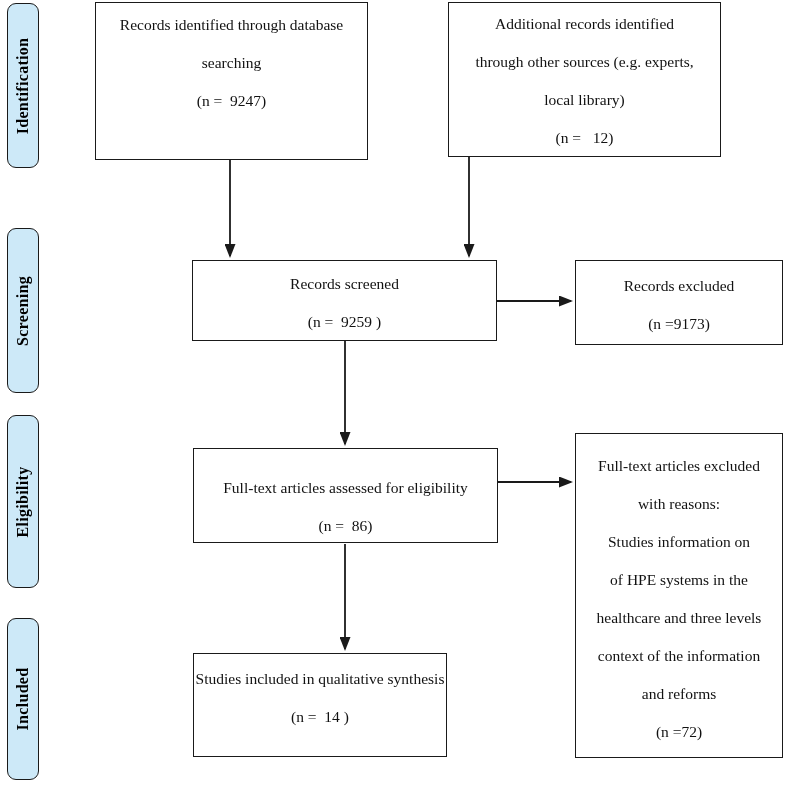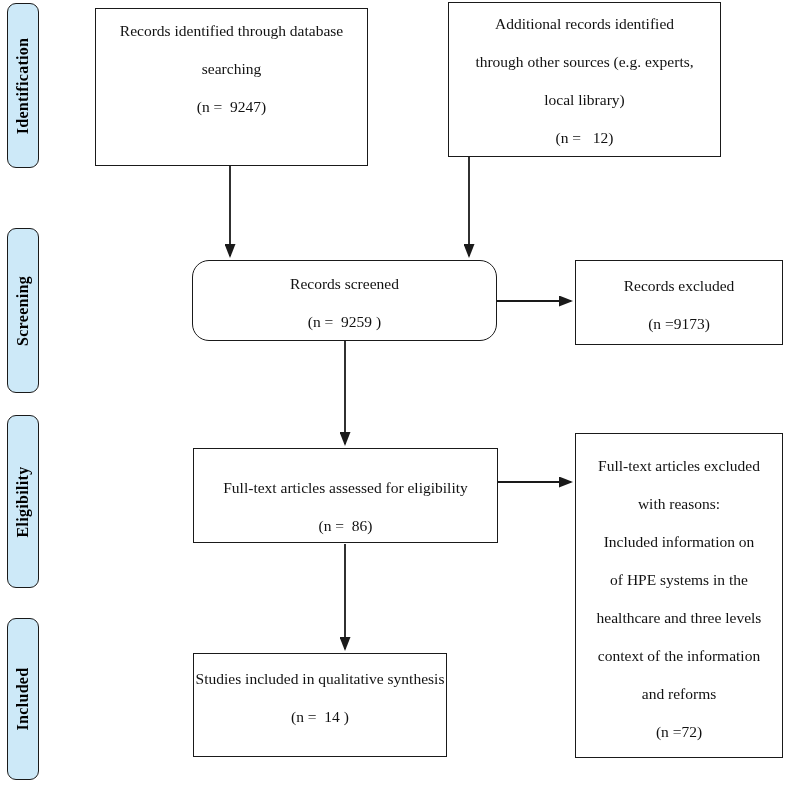--- a/index.html
+++ b/index.html
@@ -80,52 +80,52 @@
   <div class="stage" style="top:228px; height:165px;">
     <span class="stage-text">Screening</span>
   </div>
   <div class="stage" style="top:415px; height:173px;">
     <span class="stage-text">Eligibility</span>
   </div>
   <div class="stage" style="top:618px; height:162px;">
     <span class="stage-text">Included</span>
   </div>
 
-  <div class="flowbox" style="left:95px; top:8px; width:273px; height:158px; padding-top:3px;">
+  <div class="flowbox" style="left:95px; top:2px; width:273px; height:158px; padding-top:3px;">
     <div class="line">Records identified through database</div>
     <div class="line">searching</div>
     <div class="line">(n =  9247)</div>
   </div>
 
   <div class="flowbox" style="left:448px; top:2px; width:273px; height:155px; padding-top:2px;">
     <div class="line">Additional records identified</div>
     <div class="line">through other sources (e.g. experts,</div>
     <div class="line">local library)</div>
     <div class="line">(n =   12)</div>
   </div>
 
-  <div class="flowbox" style="left:192px; top:260px; width:305px; height:81px; padding-top:4px;border-radius:17px;">
+  <div class="flowbox" style="left:192px; top:260px; width:305px; height:81px; padding-top:4px;">
     <div class="line">Records screened</div>
     <div class="line">(n =  9259 )</div>
   </div>
 
   <div class="flowbox" style="left:575px; top:260px; width:208px; height:85px; padding-top:6px;">
     <div class="line">Records excluded</div>
     <div class="line">(n =9173)</div>
   </div>
 
   <div class="flowbox" style="left:193px; top:448px; width:305px; height:95px; padding-top:20px;">
     <div class="line">Full-text articles assessed for eligibility</div>
     <div class="line">(n =  86)</div>
   </div>
 
   <div class="flowbox" style="left:575px; top:433px; width:208px; height:325px; padding-top:13px;">
     <div class="line">Full-text articles excluded</div>
     <div class="line">with reasons:</div>
-    <div class="line">Included information on</div>
+    <div class="line">Studies information on</div>
     <div class="line">of HPE systems in the</div>
     <div class="line">healthcare and three levels</div>
     <div class="line">context of the information</div>
     <div class="line">and reforms</div>
     <div class="line">(n =72)</div>
   </div>
 
   <div class="flowbox" style="left:193px; top:653px; width:254px; height:104px; padding-top:6px;">
     <div class="line">Studies included in qualitative synthesis</div>
     <div class="line">(n =  14 )</div>

